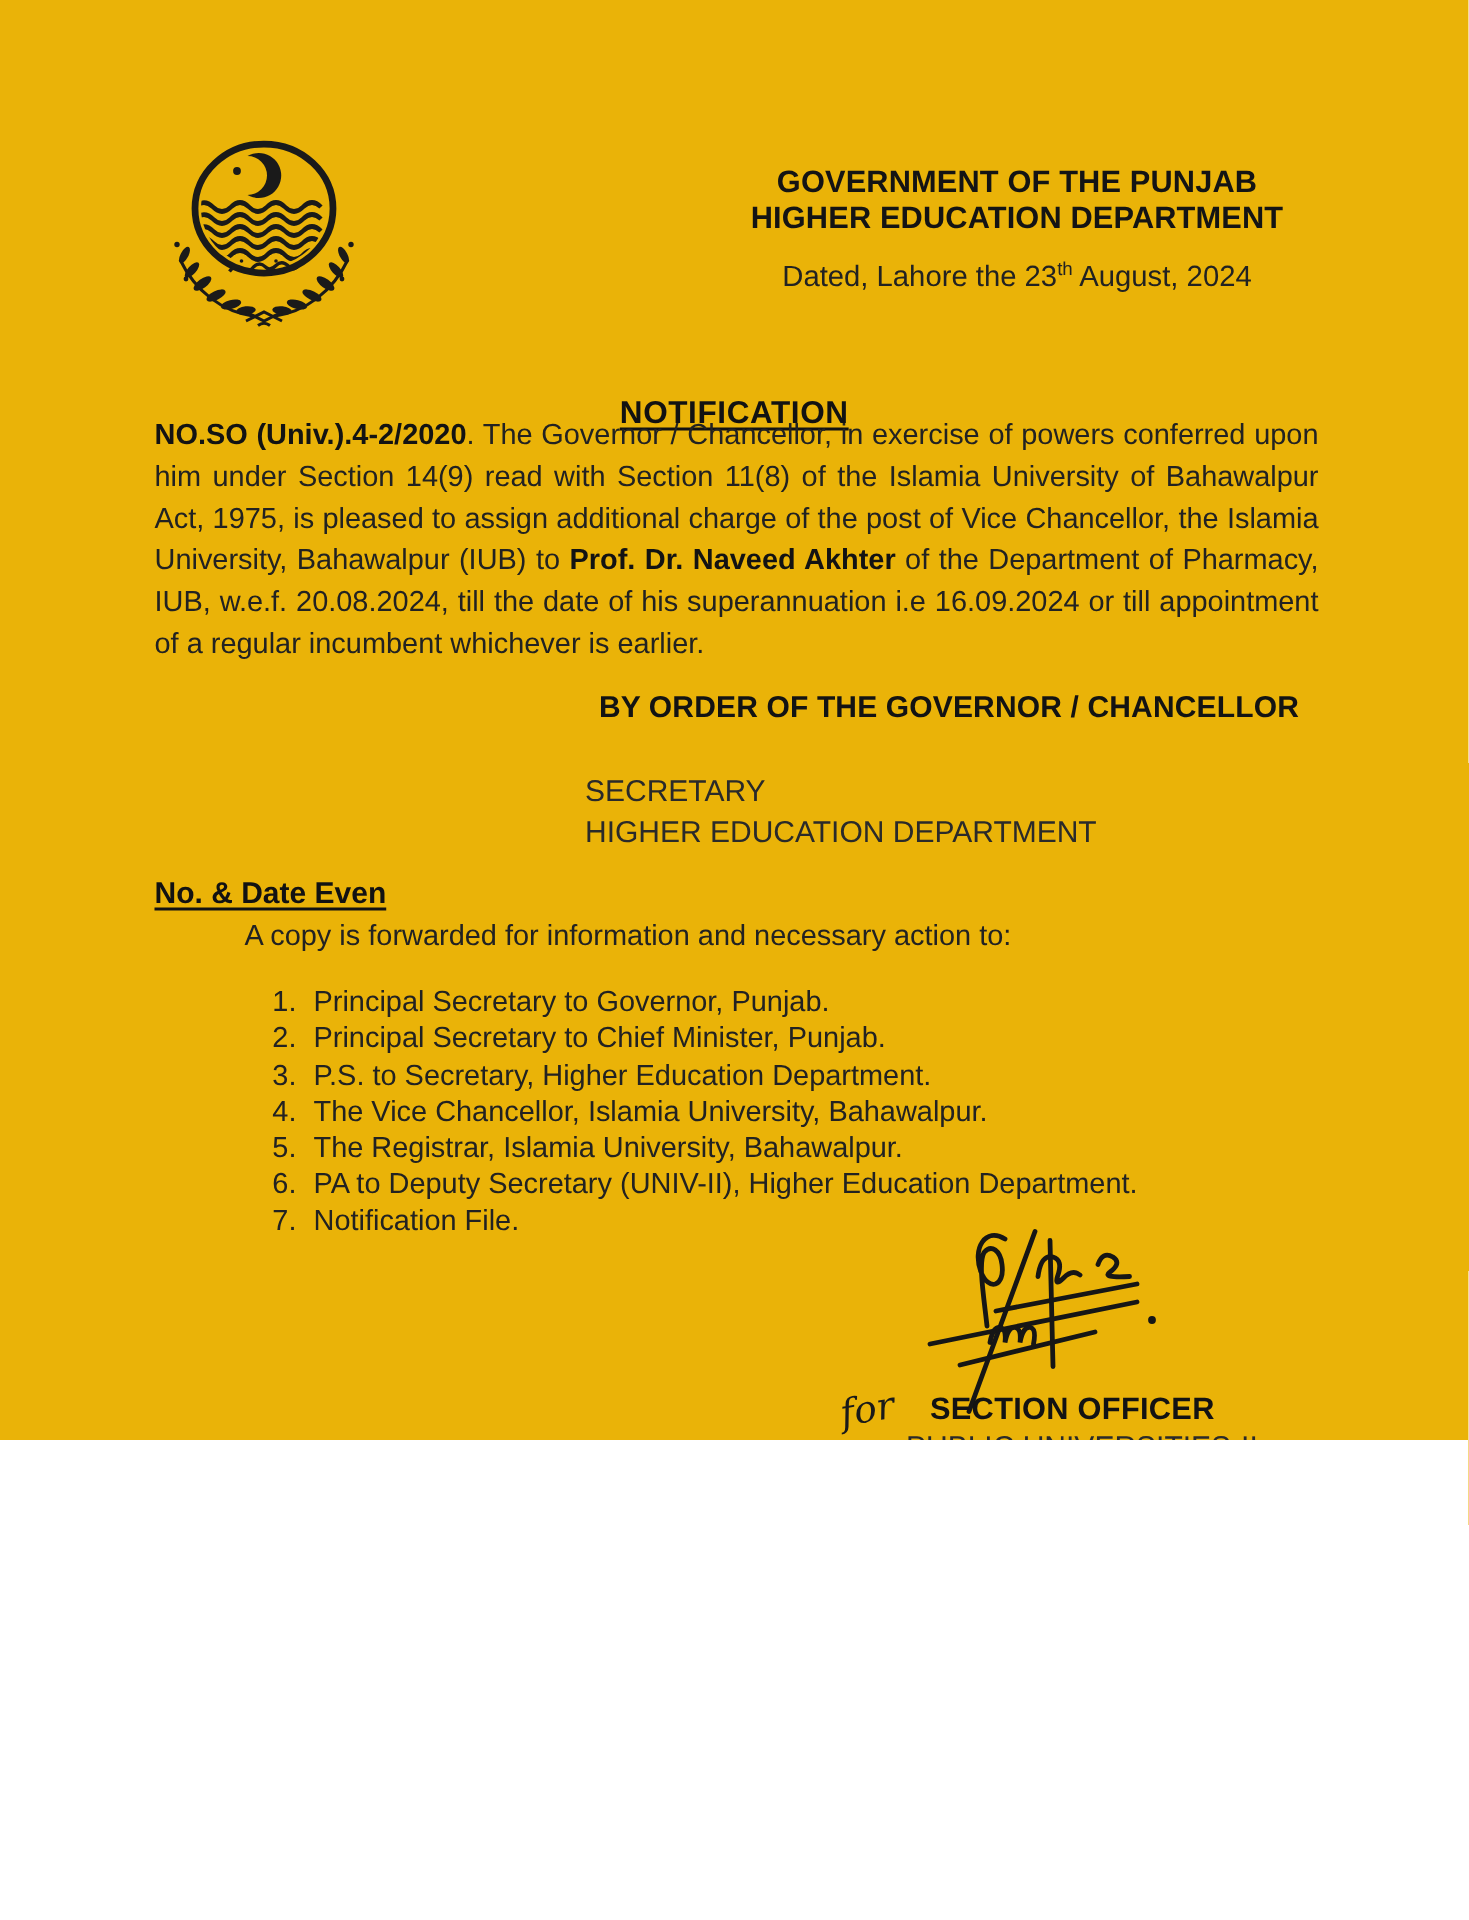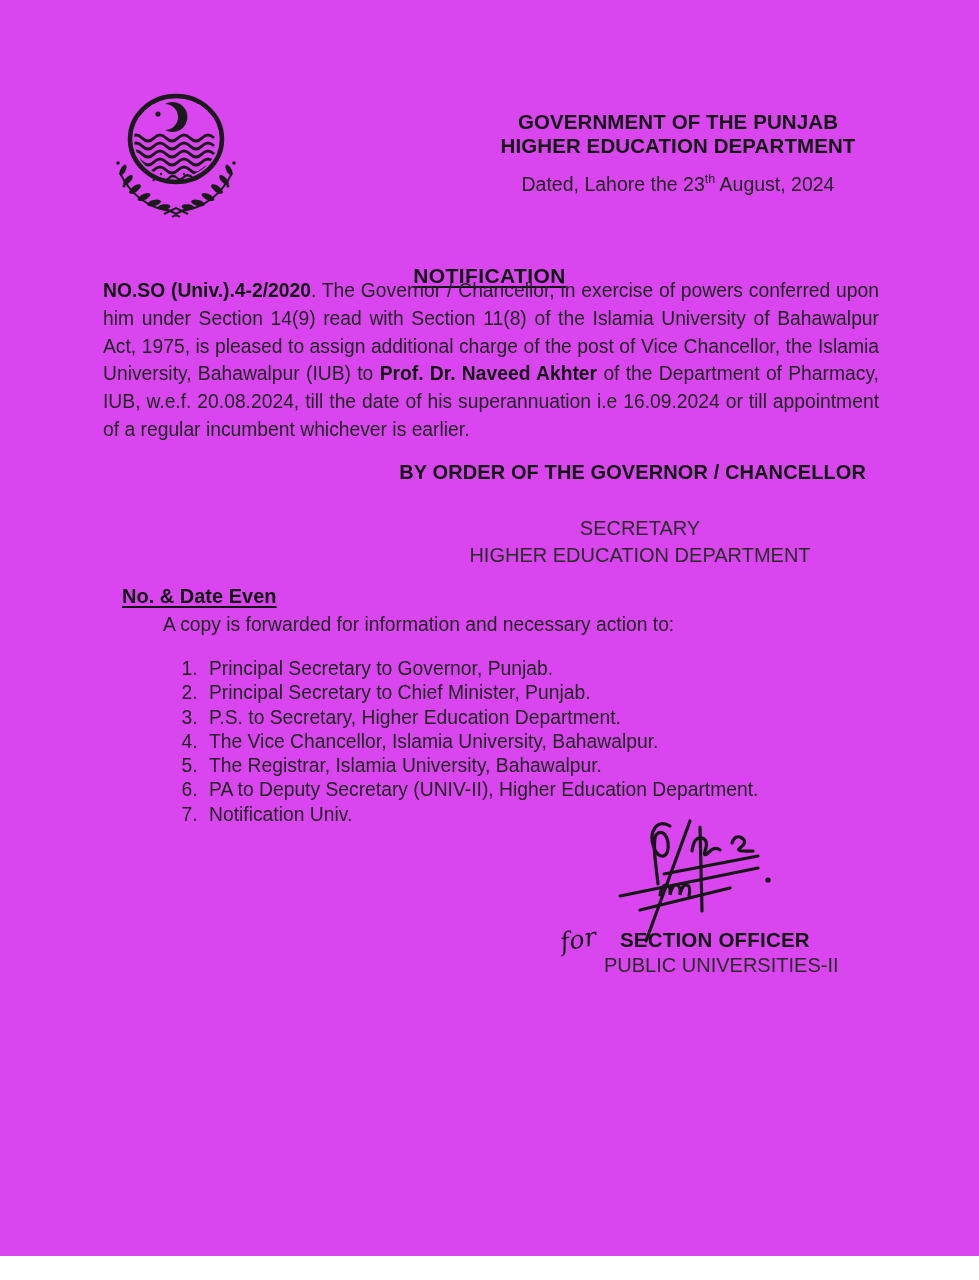--- a/index.html
+++ b/index.html
@@ -1,20 +1,20 @@
 <!DOCTYPE html>
 <html><head>
 <meta charset="utf-8">
 <style>
   html, body { margin:0; padding:0; background:#ffffff; }
   .page {
     position: relative;
     width: 979px;
-    height: 1256px;
-    background: #d946ef;
+    height: 960px;
+    background: #eab308;
     font-family: "Liberation Sans", sans-serif;
     color: #1c1c1c;
     overflow: hidden;
   }
   
   .logo {
     position: absolute;
     left: 106px; top: 88px;
     width: 162px; height: 132px;
   }
@@ -75,37 +75,35 @@
     font-weight: bold;
     font-size: 20px;
     letter-spacing: 0.1px;
     color: #131313;
     white-space: nowrap;
   }
   .signatory {
     position: absolute;
     left: 390px; top: 515px;
     width: 500px;
-    text-align: center;
     font-size: 20px;
     line-height: 27px;
     color: #2a2a2a;
   }
   
   .dist-heading {
     position: absolute;
     left: 103px; top: 585px;
     font-weight: bold;
     font-size: 20px;
     color: #121212;
     text-decoration: underline;
     text-decoration-thickness: 2px;
     text-underline-offset: 3px;
     white-space: nowrap;
-    margin-left: 19px;
   }
   .dist-intro {
     position: absolute;
     left: 163px; top: 614px;
     font-size: 19.3px;
     color: #222;
     white-space: nowrap;
   }
   .dist-list {
     position: absolute;
@@ -231,21 +229,21 @@
 
   <div class="dist-heading">No. &amp; Date Even</div>
   <div class="dist-intro">A copy is forwarded for information and necessary action to:</div>
   <ol class="dist-list">
     <li>Principal Secretary to Governor, Punjab.</li>
     <li>Principal Secretary to Chief Minister, Punjab.</li>
     <li>P.S. to Secretary, Higher Education Department.</li>
     <li>The Vice Chancellor, Islamia University, Bahawalpur.</li>
     <li>The Registrar, Islamia University, Bahawalpur.</li>
     <li>PA to Deputy Secretary (UNIV-II), Higher Education Department.</li>
-    <li>Notification Univ.</li>
+    <li>Notification File.</li>
   </ol>
 
   <svg class="signature-svg" viewBox="0 0 185 160" xmlns="http://www.w3.org/2000/svg">
     <g fill="none" stroke="#161616" stroke-width="3.2" stroke-linecap="round">
 
       <path d="M70,16 C57,8 48,22 54,38 C59,51 70,48 68,33 C67,24 61,19 56,25 C52,32 56,55 58,74"></path>
 
       <path d="M90,11 L46,131"></path>
 
       <path d="M100,17 L102,101"></path>

